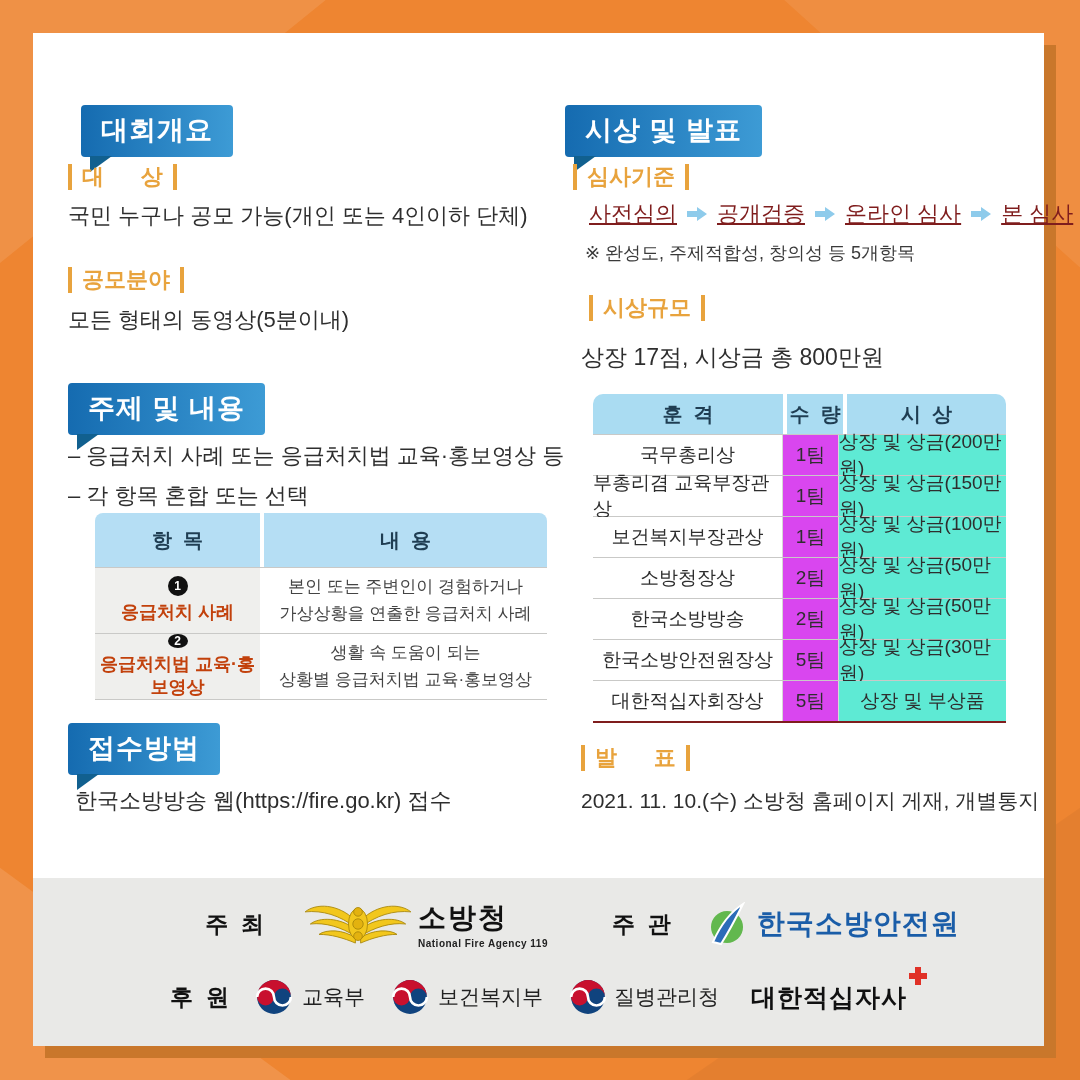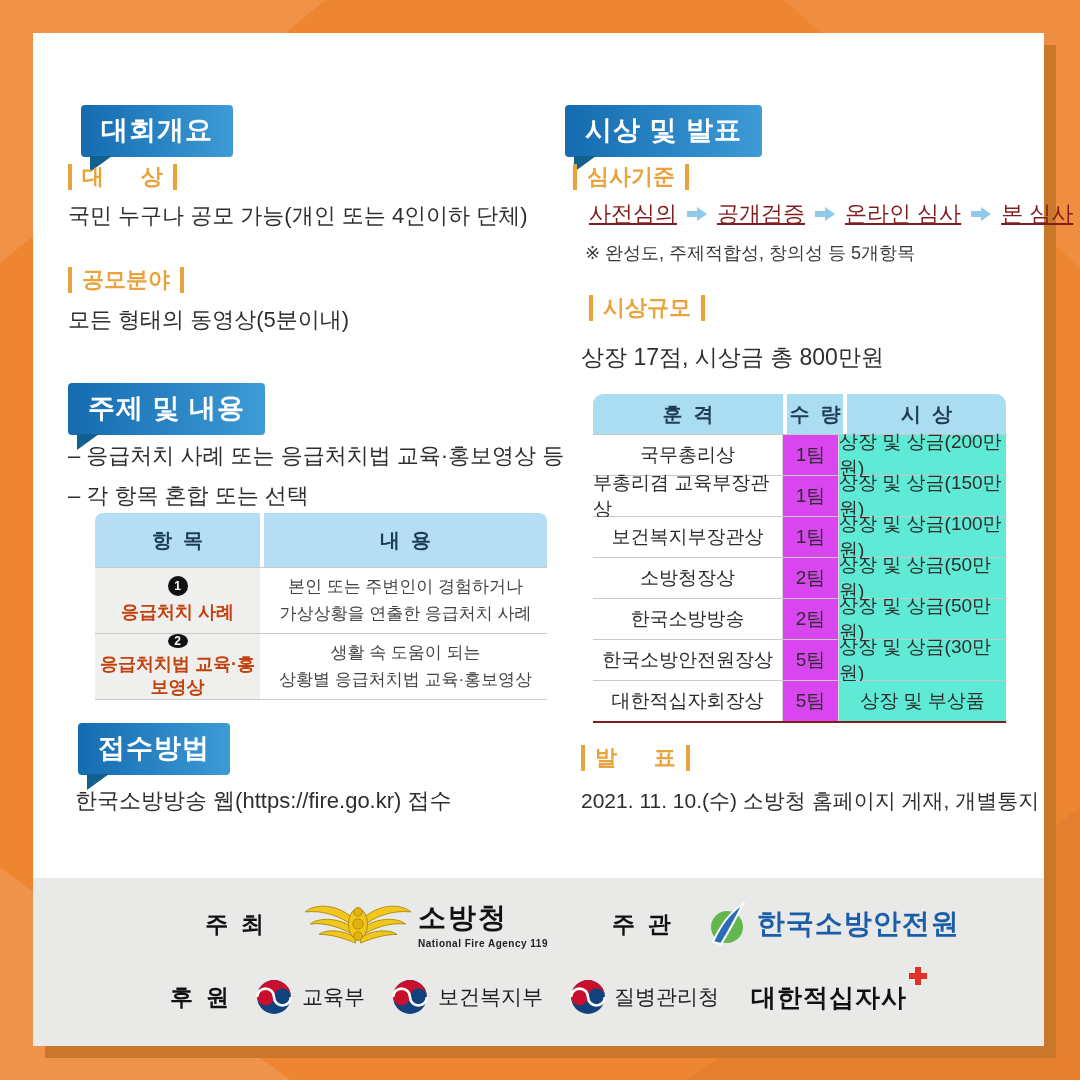--- a/index.html
+++ b/index.html
@@ -153,21 +153,21 @@
         <div class="numcircle">2</div>
         <div class="itemname">응급처치법 교육·홍보영상</div>
       </div>
       <div class="dcell">
         <span>생활 속 도움이 되는</span>
         <span>상황별 응급처치법 교육·홍보영상</span>
       </div>
     </div>
   </div>
 
-  <div class="badge" style="left:35px; top:690px;margin-left:10px;">
+  <div class="badge" style="left:35px; top:690px;">
     <span>접수방법</span>
   </div>
   <div class="body-text" style="left:42px; top:753px;">한국소방방송 웹(https://fire.go.kr) 접수</div>
 
   <div class="badge" style="left:532px; top:72px;">
     <span>시상 및 발표</span>
   </div>
 
   <div class="s-label" style="left:540px; top:131px;">심사기준</div>
 

